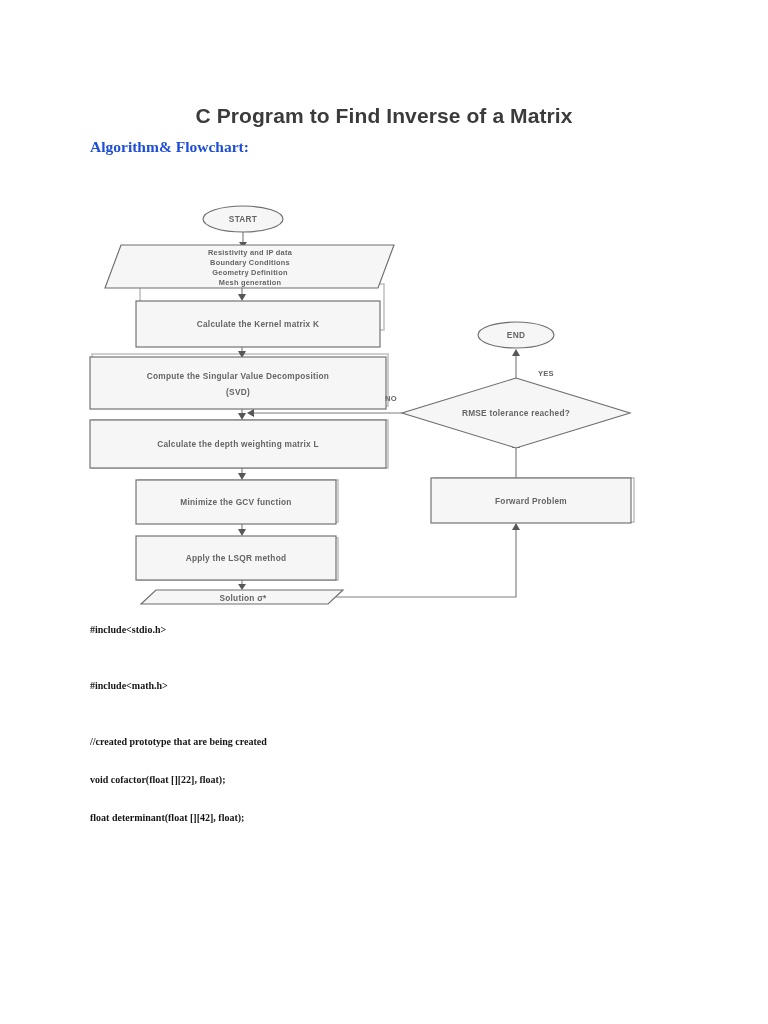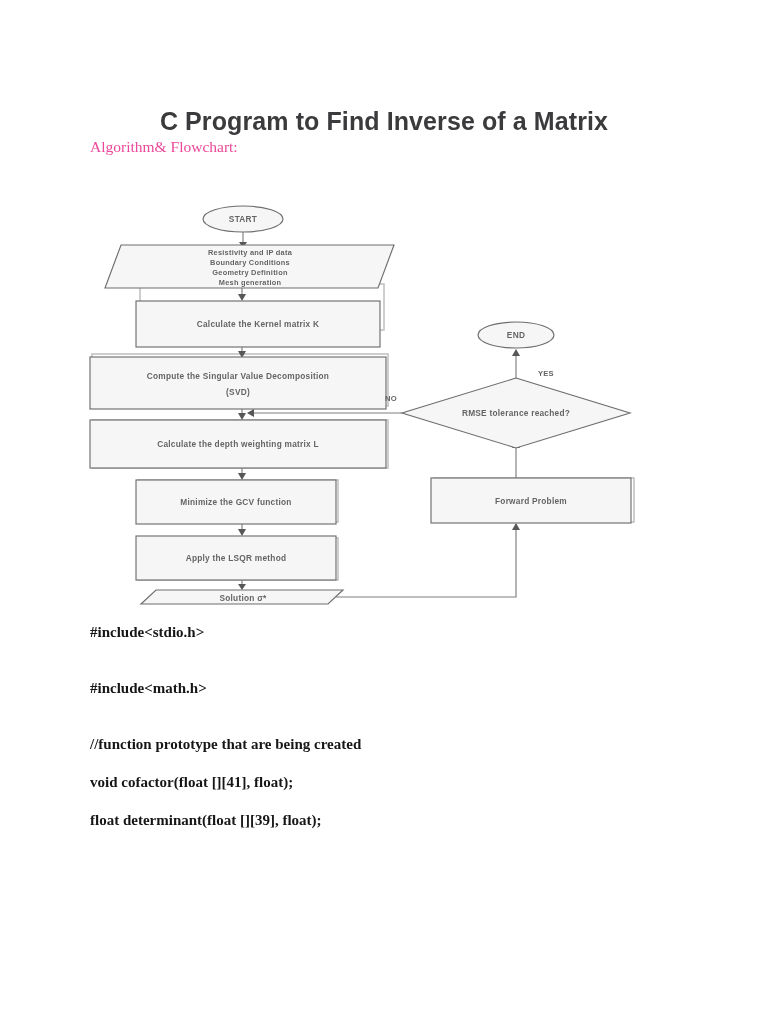--- a/index.html
+++ b/index.html
@@ -25,33 +25,33 @@
 
   
   .doc-title {
     position: absolute;
     left: 0;
     top: 90px;
     width: 768px;
     text-align: center;
     font-family: "Liberation Sans", sans-serif;
     font-weight: bold;
-    font-size: 25px;
+    font-size: 21px;
     letter-spacing: 0.1px;
     color: #3b3b3d;
   }
 
   .section-label {
     position: absolute;
     left: 90px;
     top: 138px;
     font-family: "Liberation Serif", serif;
-    font-weight: normal;
+    font-weight: bold;
     font-size: 15.5px;
-    color: #ec4899;
+    color: #1d4ed8;
   }
 
   
   .figure {
     position: absolute;
     left: 78px;
     top: 198px;
     width: 570px;
     height: 420px;
   }
@@ -104,21 +104,21 @@
     stroke-width: 1.6;
     fill: none;
   }
 
   
   .code-line {
     position: absolute;
     left: 90px;
     font-family: "Liberation Serif", serif;
     font-weight: bold;
-    font-size: 15px;
+    font-size: 10px;
     color: #161616;
     white-space: pre;
   }
 </style>
 </head>
 <body>
 
 <div class="page">
 
   <h1 class="doc-title">C Program to Find Inverse of a Matrix</h1>
@@ -209,20 +209,20 @@
         <text class="node-text" x="438" y="140">END</text>
 
       </g>
     </svg>
   </div>
 
   <div class="code-line" style="top:624px">#include&lt;stdio.h&gt;</div>
 
   <div class="code-line" style="top:680px">#include&lt;math.h&gt;</div>
 
-  <div class="code-line" style="top:736px">//function prototype that are being created</div>
-
-  <div class="code-line" style="top:774px">void cofactor(float [][41], float);</div>
-
-  <div class="code-line" style="top:812px">float determinant(float [][39], float);</div>
+  <div class="code-line" style="top:736px">//created prototype that are being created</div>
+
+  <div class="code-line" style="top:774px">void cofactor(float [][22], float);</div>
+
+  <div class="code-line" style="top:812px">float determinant(float [][42], float);</div>
 
 
 </div>
 
 </body></html>

